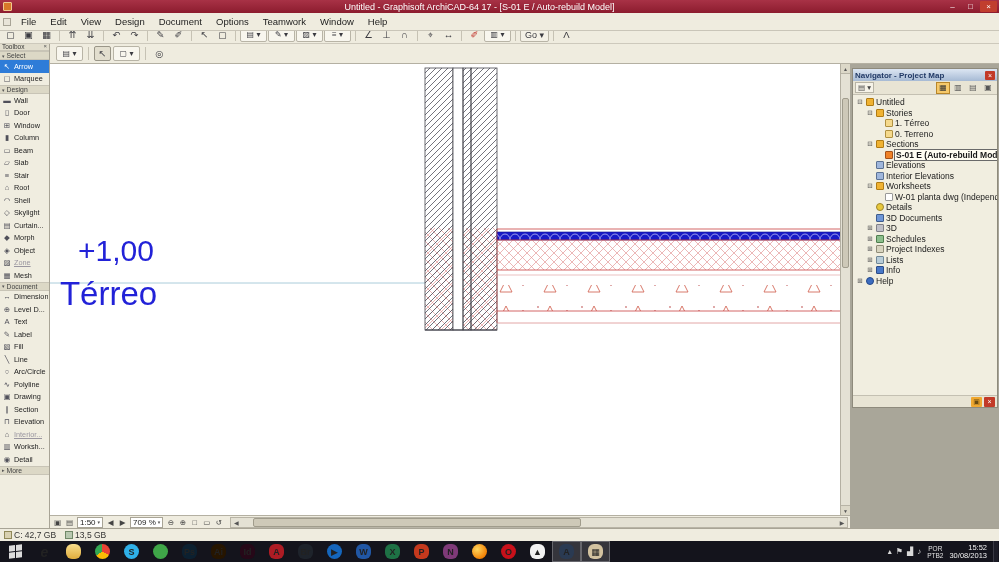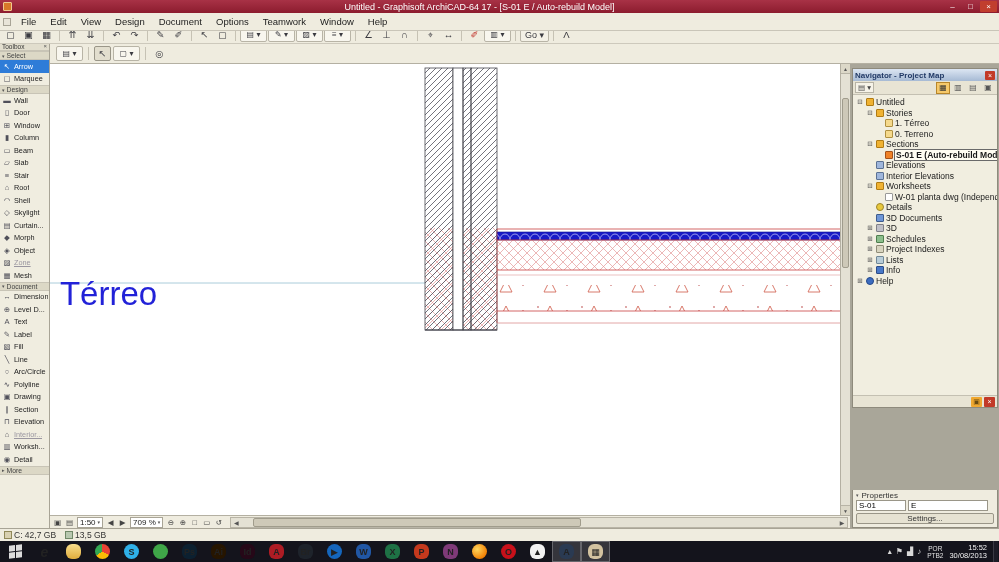--- a/index.html
+++ b/index.html
@@ -504,20 +504,21 @@
       <line x1="447" y1="176" x2="792" y2="176" stroke="#C84040" stroke-width="0.8"></line>
       <line x1="447" y1="206" x2="792" y2="206" stroke="#C84040" stroke-width="0.8"></line>
       <line x1="447" y1="211" x2="792" y2="211" stroke="#E2A8A8" stroke-width="0.7"></line>
       <rect x="447" y="221" width="345" height="26" fill="url(#tri)"></rect>
       <line x1="447" y1="247" x2="792" y2="247" stroke="#C84040" stroke-width="0.8"></line>
       <line x1="447" y1="259" x2="792" y2="259" stroke="#DA9090" stroke-width="0.8"></line>
       <line x1="792" y1="165" x2="792" y2="259" stroke="#C84040" stroke-width="0.8"></line>
       <line x1="447" y1="165" x2="447" y2="259" stroke="#C84040" stroke-width="0.6"></line>
       <line x1="375" y1="266" x2="447" y2="266" stroke="#3A3A44" stroke-width="1"></line>
     </svg>
+    <div class="dwg-label lbl-upper">+1,00</div>
     <div class="dwg-label lbl-story">l Térreo</div>
     <div class="vscroll">
       <span class="vs-btn">▲</span>
       <span class="vs-track">
         <span class="vs-thumb"></span>
       </span>
       <span class="vs-btn">▼</span>
     </div>
   </div>
 
@@ -682,31 +683,20 @@
           <span class="nav-label">Help</span>
         </div>
       </div>
     <div class="nav-bottom">
 
     <span class="nb-btn orange">▣</span>
         <span class="nb-btn red">×</span>
       </div>
   </div>
 
-  <div class="props">
-    <div class="props-header">
-      <span class="caret">▾</span>
-      <span>Properties</span>
-    </div>
-    <div class="props-fields">
-      <input class="pf1" value="S-01" style="">
-      <input class="pf2" value="E" style="">
-    </div>
-    <div class="props-settings">Settings...</div>
-  </div>
 
   <div class="statusbar">
     <span class="sb-right">
       <span class="sb-group">
         <i class="sb-ico disk"></i>
         <span>C: 42,7 GB</span>
       </span>
       <span class="sb-group">
         <i class="sb-ico mem"></i>
         <span>13,5 GB</span>

